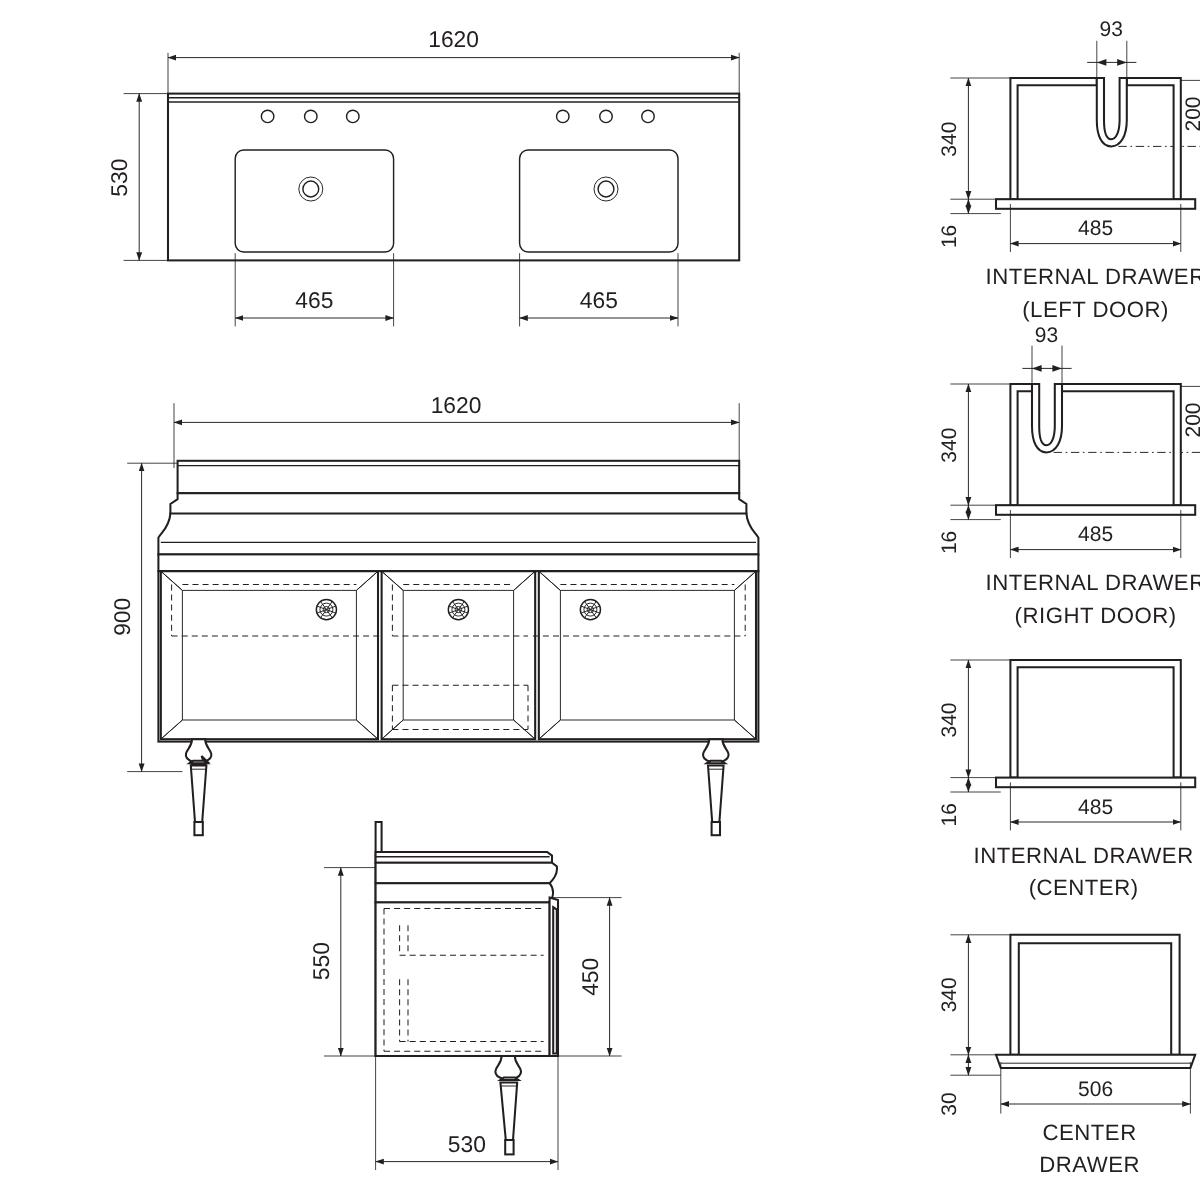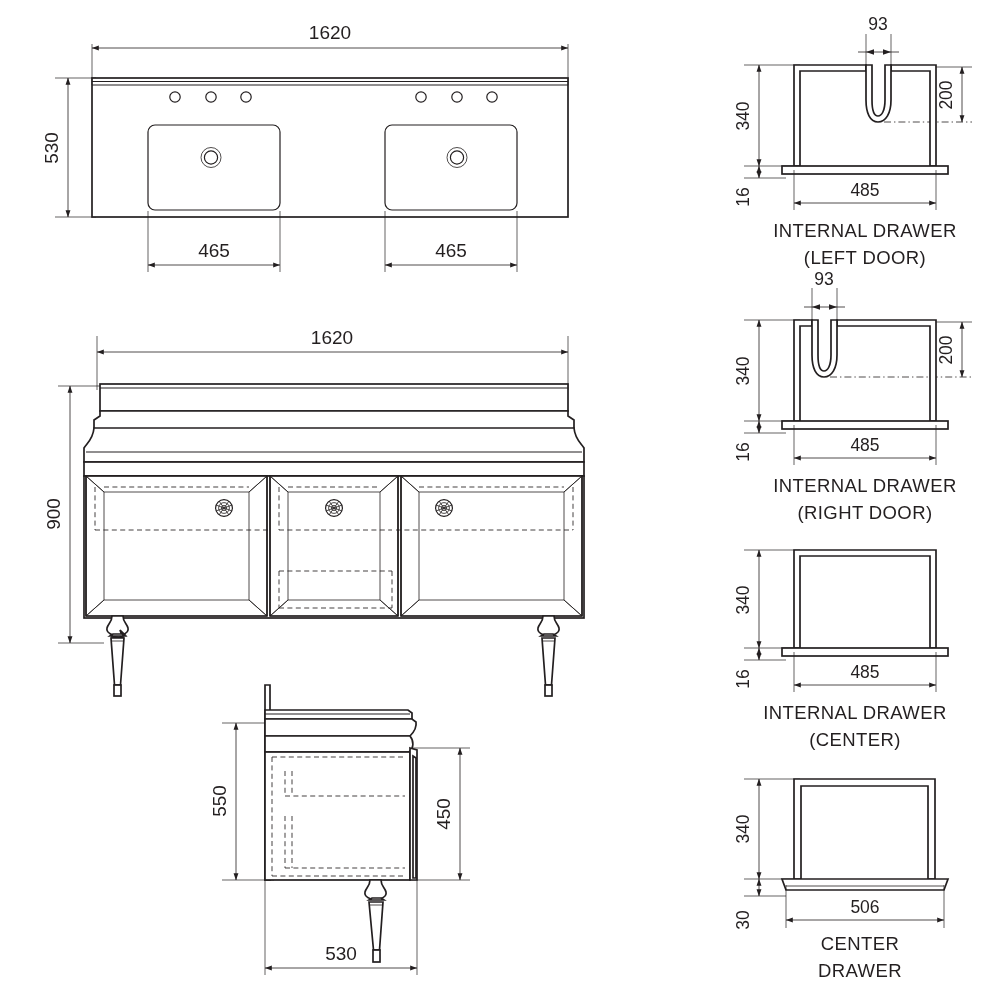--- a/index.html
+++ b/index.html
@@ -1,18 +1,18 @@
 <!DOCTYPE html>
 <html><head>
 <meta charset="utf-8">
 <style>
   html,body{margin:0;padding:0;background:#ffffff;}
   body{width:1000px;height:1000px;overflow:hidden;
        font-family:"Liberation Sans","DejaVu Sans",sans-serif;color:#1a1a1a;}
-  #sheet{position:relative;width:804px;height:1000px;background:#fff;}
+  #sheet{position:relative;width:804px;height:1000px;background:#fff;padding-left:48px;}
   svg{display:block;}
 </style>
 </head>
 <body>
 
 <div id="sheet">
 <svg width="1000" height="1000" viewBox="0 0 1000 1000" xmlns="http://www.w3.org/2000/svg">
 
   <defs>
     <marker id="arrEnd" viewBox="0 0 10 10" refX="9.5" refY="5" markerWidth="9" markerHeight="9" orient="auto-start-reverse">

